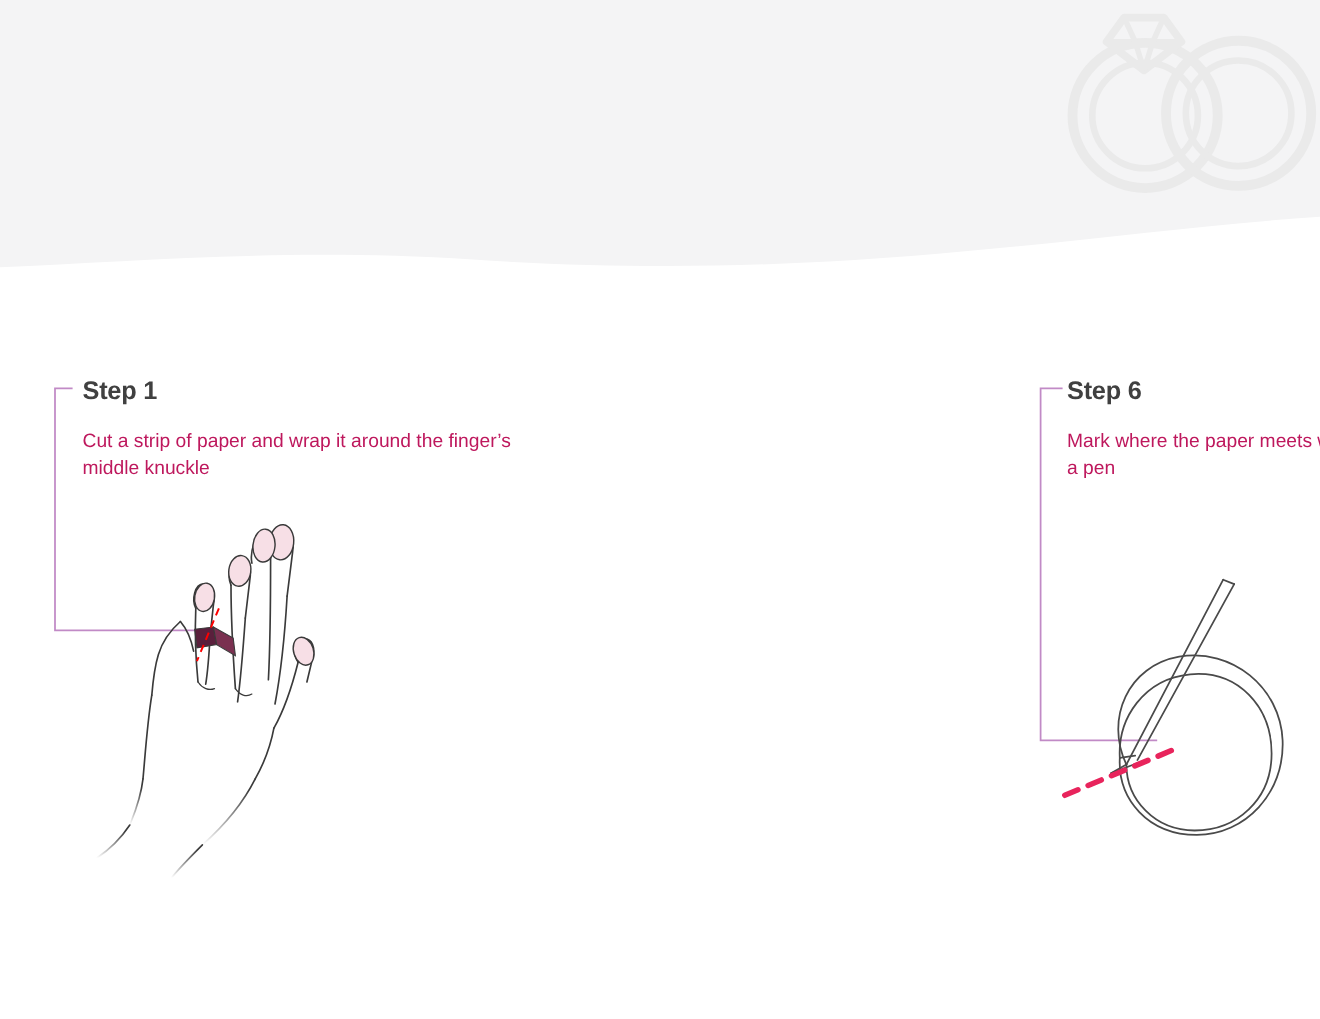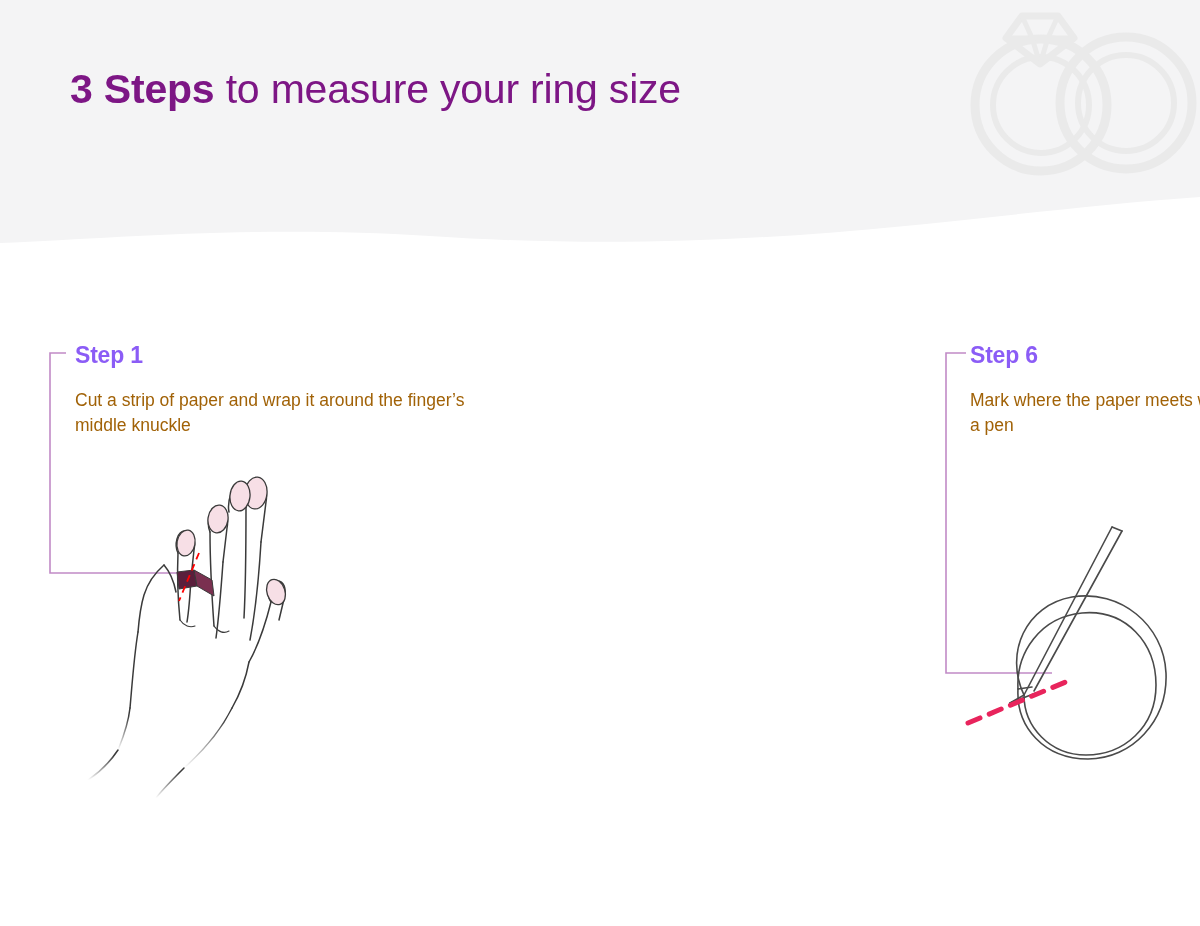--- a/index.html
+++ b/index.html
@@ -26,26 +26,26 @@
   #header-title .bold{font-weight:700;}
 
   
   .step-col{position:absolute;top:0;}
   #step-col-1{left:0;width:470px;}
   #step-col-2{left:470px;width:300px;}
   #step-col-3{left:765px;width:435px;}
 
   .step-title{
     position:absolute;
-    font-size:23px;font-weight:700;color:#8b5cf6;
+    font-size:23px;font-weight:700;color:#404040;
     letter-spacing:-0.2px;white-space:nowrap;
   }
   .step-body{
     position:absolute;
-    font-size:17.5px;font-weight:400;color:#a16207;
+    font-size:17.5px;font-weight:400;color:#be185d;
     line-height:25px;
   }
   #s1-title{left:75px;top:342px;}
   #s1-body {left:75px;top:388px;width:400px;}
   #s2-title{left:500px;top:342px;}
   #s2-body {left:500px;top:388px;width:260px;}
 
   .bracket{position:absolute;}
 
   
@@ -73,23 +73,20 @@
         <circle cx="1126" cy="103" r="66" stroke-width="9"></circle>
         <circle cx="1126" cy="103" r="48" stroke-width="6"></circle>
 
         <path d="M1006,38 L1022,16 L1058,16 L1074,38 L1040,64 Z" stroke-width="7" stroke-linejoin="round"></path>
         <path d="M1006,38 L1074,38" stroke-width="5"></path>
         <path d="M1022,16 L1032,38 L1040,64" stroke-width="5"></path>
         <path d="M1058,16 L1048,38 L1040,64" stroke-width="5"></path>
       </g>
     </g>
   </svg>
-  <div id="header-title">
-    <span class="bold">3 Steps</span><span> to measure your ring size</span>
-  </div>
 </div>
 
 <div class="step-col" id="step-col-1">
 
   <svg class="bracket" style="left:44px;top:348px;" width="150" height="235" viewBox="0 0 150 235">
     <path d="M22,5 L6,5 L6,225 L145,225" fill="none" stroke="#c18ac6" stroke-width="1.6"></path>
   </svg>
 
   <div class="step-title" id="s1-title">Step 1</div>
   <div class="step-body" id="s1-body">Cut a strip of paper and wrap it around the finger’s middle knuckle</div>

